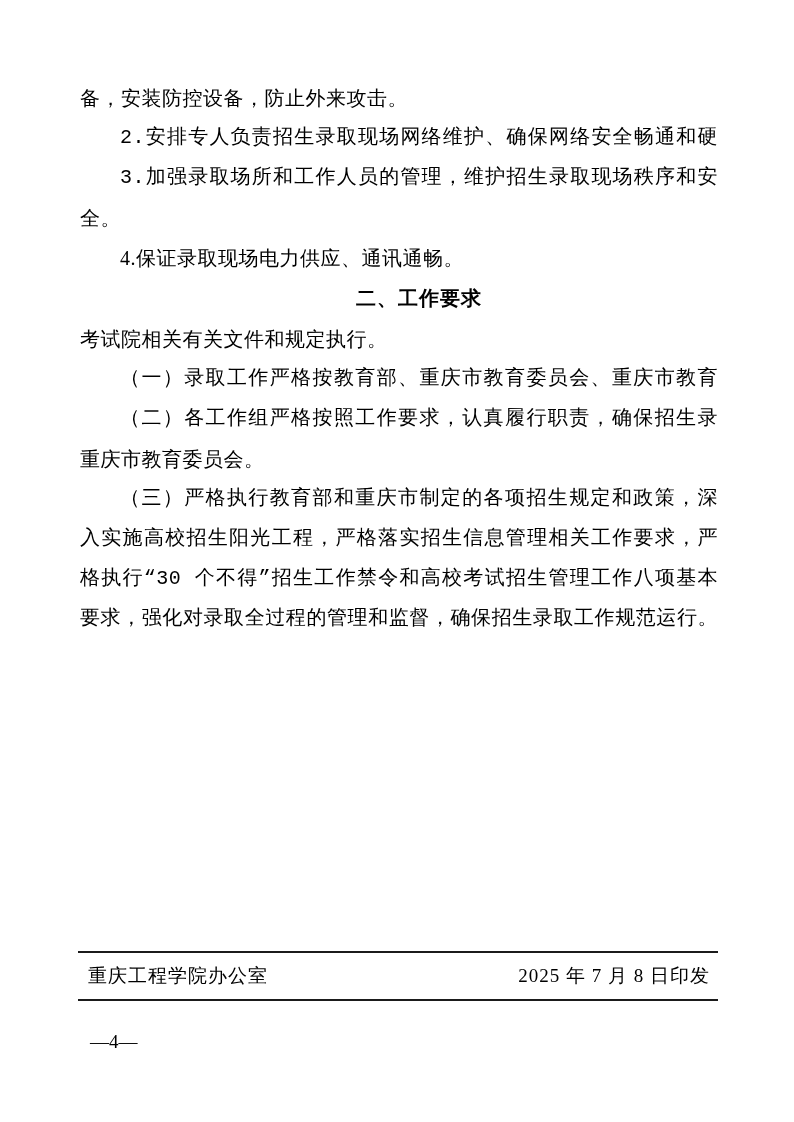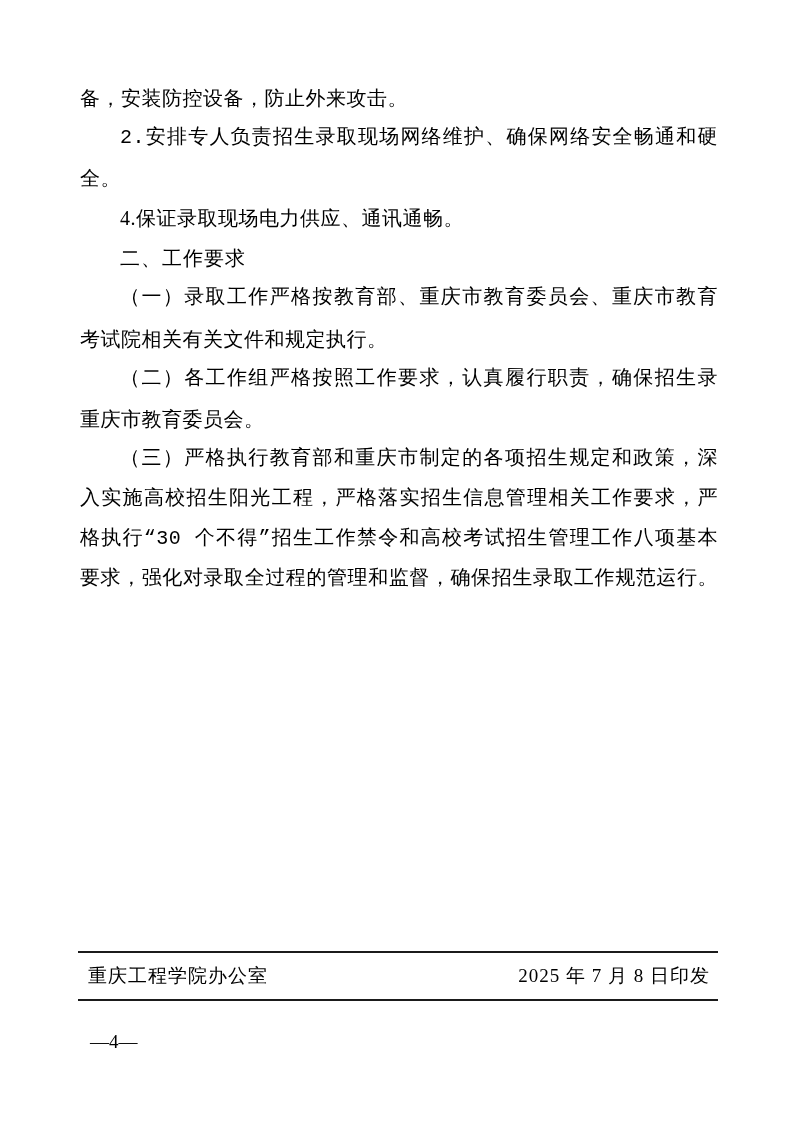--- a/index.html
+++ b/index.html
@@ -31,22 +31,23 @@
   .ind {
     text-indent: 2em;
   }
   .just {
     text-align: justify;
     text-align-last: justify;
     font-family: Liberation Mono, monospace;
   }
   .heading {
     font-family: "Liberation Sans", "DejaVu Sans", sans-serif;
-    font-weight: 400;
+    font-weight: 700;
     letter-spacing: 1px;
+    text-align: center;
   }
   .footer-rule {
     position: absolute;
     left: 78px;
     width: 640px;
     height: 2px;
     background: #1b1b1b;
   }
   .footer-rule-top { top: 951px; }
   .footer-rule-bottom { top: 999px; }
@@ -74,25 +75,26 @@
   }
 </style>
 </head>
 <body>
 
 <div class="page">
 
   <main class="body-text">
     <div class="line">备，安装防控设备，防止外来攻击。</div>
     <div class="line ind just">2.安排专人负责招生录取现场网络维护、确保网络安全畅通和硬</div>
+    <div class="line ind just">3.加强录取场所和工作人员的管理，维护招生录取现场秩序和安</div>
     <div class="line">全。</div>
     <div class="line ind">4.保证录取现场电力供应、通讯通畅。</div>
     <div class="line ind heading">二、工作要求</div>
+    <div class="line">考试院相关有关文件和规定执行。</div>
     <div class="line ind just">（一）录取工作严格按教育部、重庆市教育委员会、重庆市教育</div>
-    <div class="line">考试院相关有关文件和规定执行。</div>
     <div class="line ind just">（二）各工作组严格按照工作要求，认真履行职责，确保招生录</div>
     <div class="line">重庆市教育委员会。</div>
     <div class="line ind just">（三）严格执行教育部和重庆市制定的各项招生规定和政策，深</div>
     <div class="line just">入实施高校招生阳光工程，严格落实招生信息管理相关工作要求，严</div>
     <div class="line just">格执行“30 个不得”招生工作禁令和高校考试招生管理工作八项基本</div>
     <div class="line just">要求，强化对录取全过程的管理和监督，确保招生录取工作规范运行。</div>
   </main>
 
   <div class="footer-rule footer-rule-top"></div>
 

